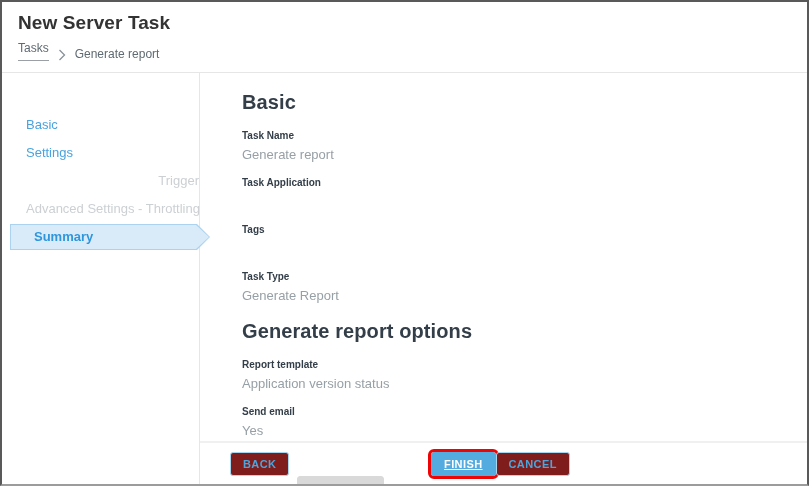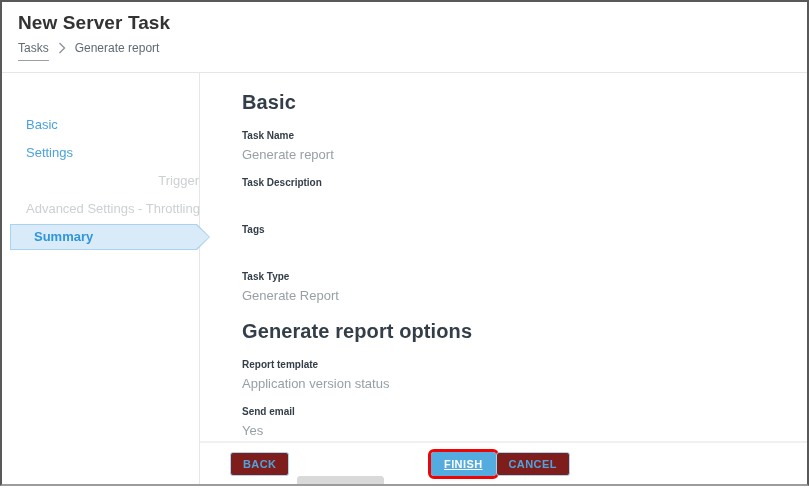--- a/index.html
+++ b/index.html
@@ -18,21 +18,21 @@
   
   .header {
     height:71px; flex:0 0 71px;
     padding:10px 16px 0 16px;
     border-bottom:1px solid #e6e6e6;
   }
   .page-title {
     font-size:19px; font-weight:600; color:#333;
     letter-spacing:.1px; margin-bottom:7px;
   }
-  .breadcrumb { display:flex; align-items:flex-start; font-size:12px; color:#5f6a72; }
+  .breadcrumb { display:flex; align-items:flex-end; font-size:12px; color:#5f6a72; }
   .crumb-link {
     color:#5f6a72; text-decoration:none; cursor:pointer;
     padding-bottom:5px; border-bottom:1px solid #9aa0a5;
   }
   .crumb-sep { margin:0 9px; display:inline-flex; align-items:center; padding-top:1px; }
   .crumb-sep svg { display:block; }
   .crumb-current { color:#5f6a72; }
 
   
   .body { flex:1; display:flex; min-height:0; }
@@ -154,21 +154,21 @@
 
         <div class="section">
           <div class="section-heading">Basic</div>
 
           <div class="field">
             <div class="field-label">Task Name</div>
             <div class="field-value">Generate report</div>
           </div>
 
           <div class="field">
-            <div class="field-label">Task Description</div>
+            <div class="field-label">Task Application</div>
             <div class="field-value"></div>
           </div>
 
           <div class="field">
             <div class="field-label">Tags</div>
             <div class="field-value"></div>
           </div>
 
           <div class="field">
             <div class="field-label">Task Type</div>

